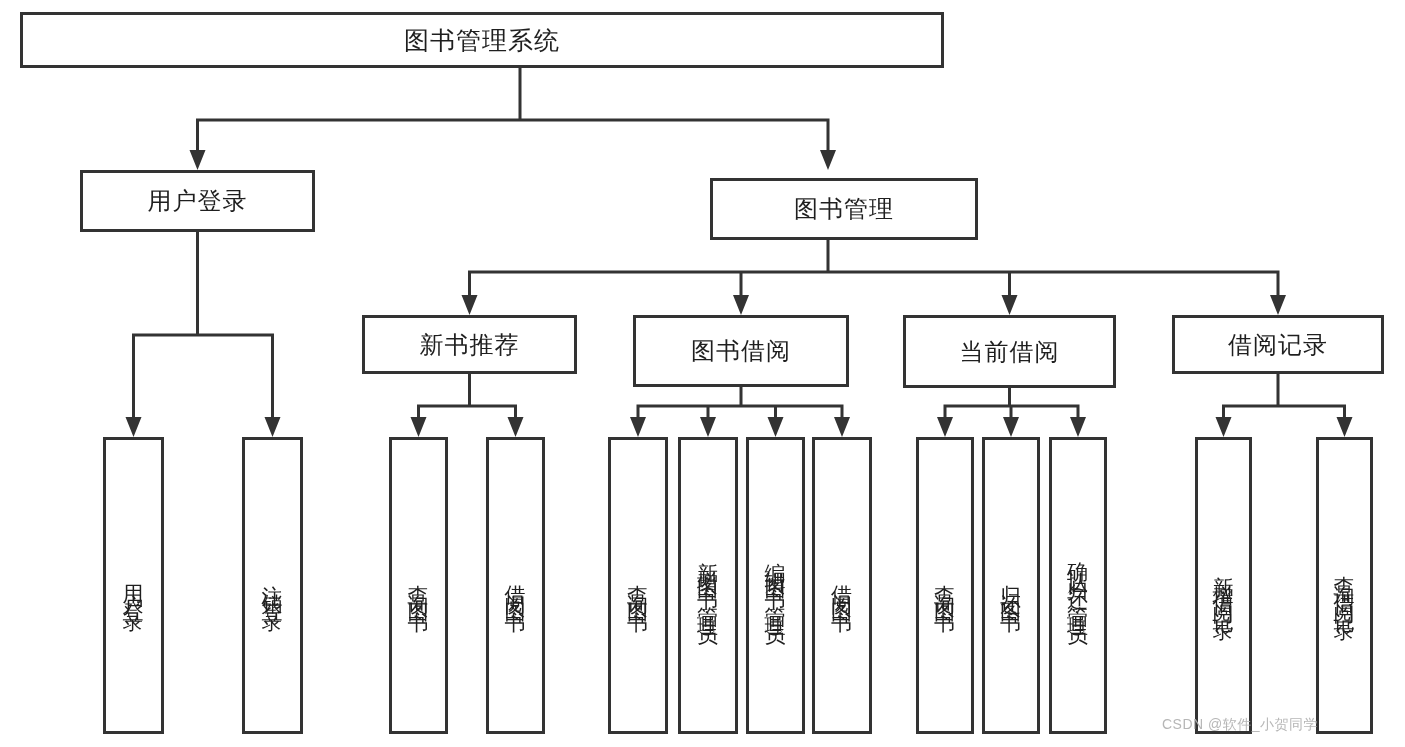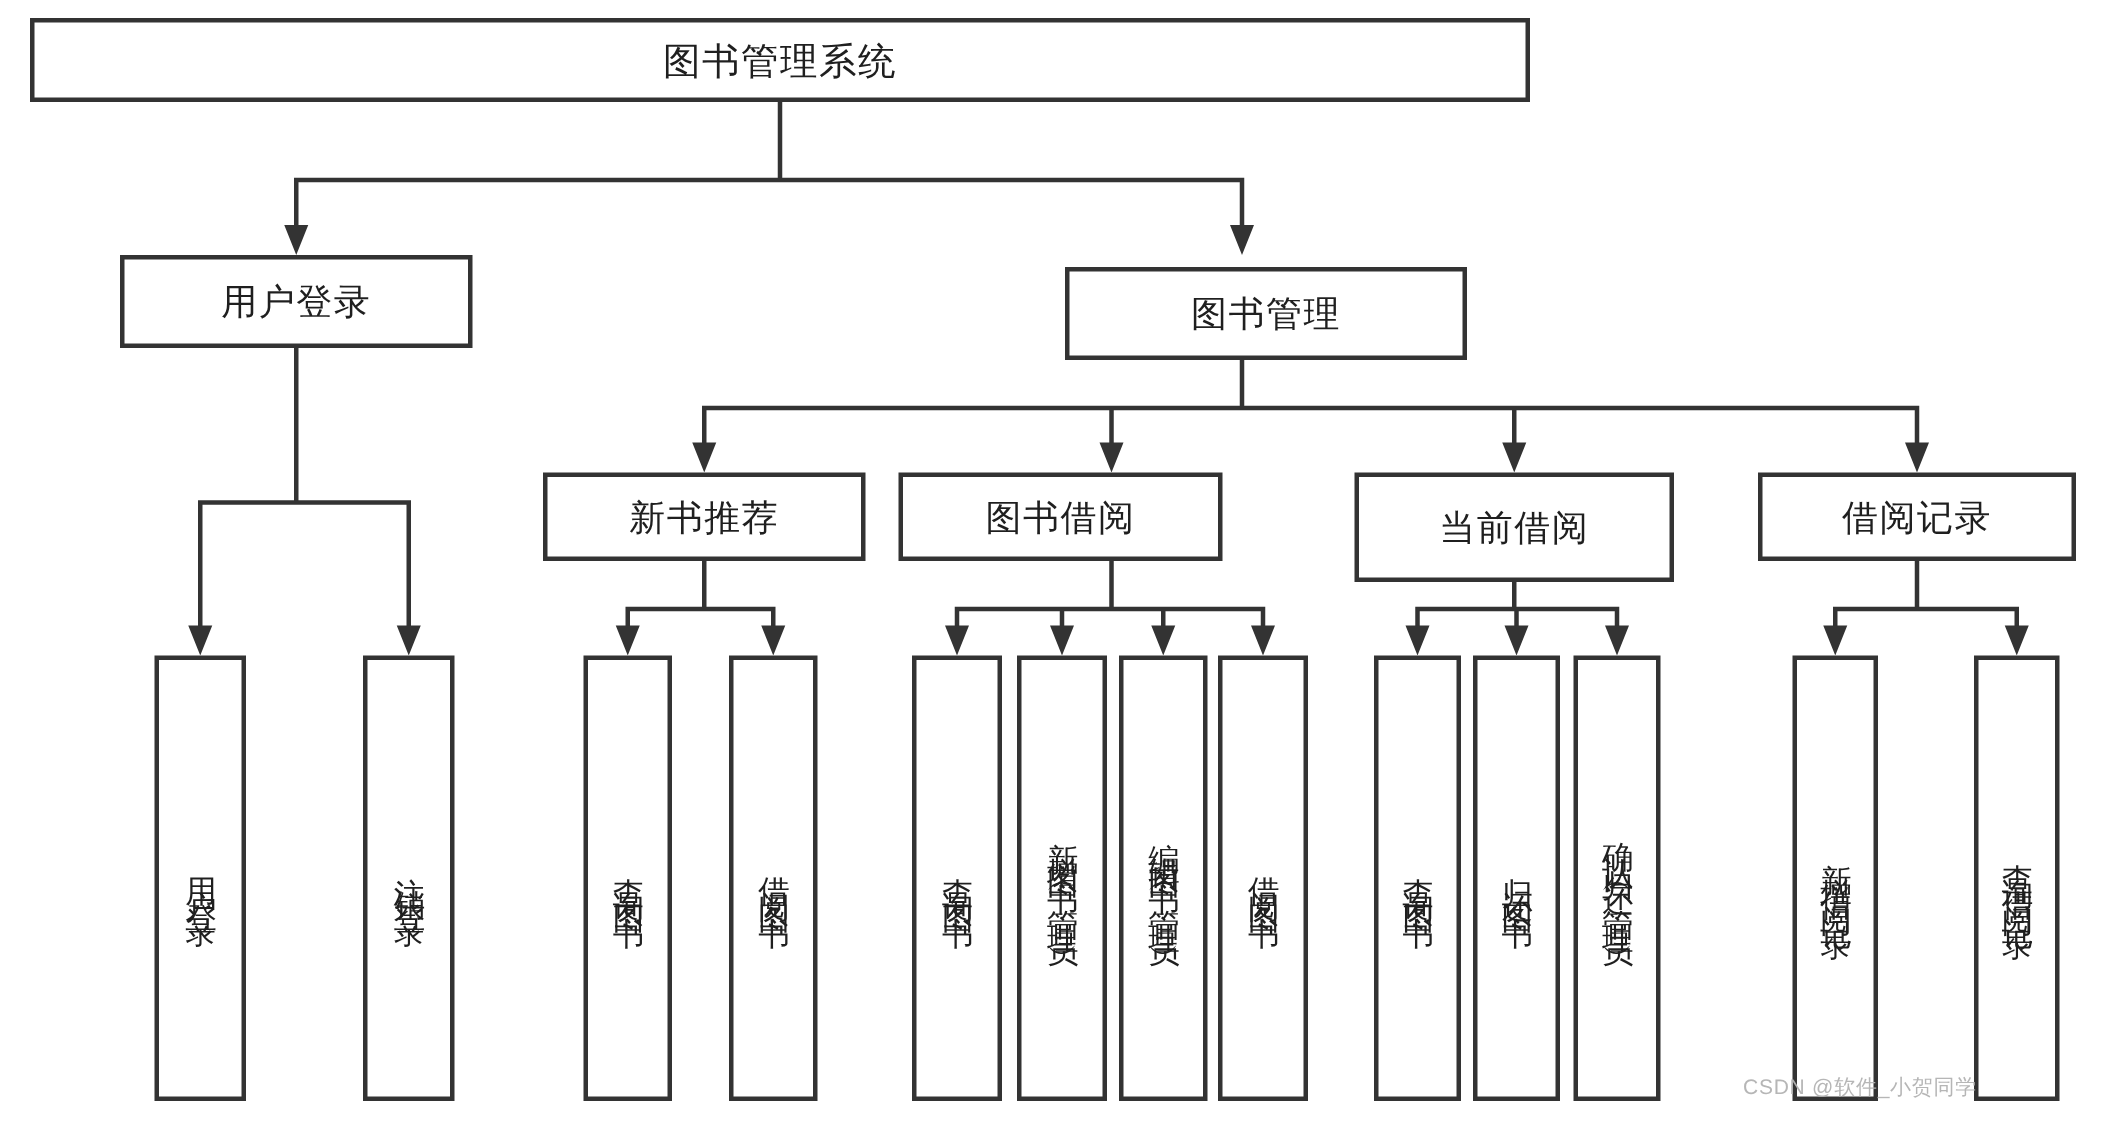--- a/index.html
+++ b/index.html
@@ -74,27 +74,27 @@
              M1278 374V407.5 M1222 406H1346 M1223.5 406V419 M1344.5 406V419" stroke="#333333" stroke-width="3" fill="none"></path>
     <path d="M189.5 150h16L197.5 170z M820 150h16L828 170z
              M461.5 295h16L469.5 315z M733 295h16L741 315z M1001.5 295h16L1009.5 315z M1270 295h16L1278 315z
              M125.5 417h16L133.5 437z M264.5 417h16L272.5 437z
              M410.5 417h16L418.5 437z M507.5 417h16L515.5 437z
              M630 417h16L638 437z M700 417h16L708 437z M767.5 417h16L775.5 437z M834 417h16L842 437z
              M937 417h16L945 437z M1003 417h16L1011 437z M1070 417h16L1078 437z
              M1215.5 417h16L1223.5 437z M1336.5 417h16L1344.5 437z" fill="#333333"></path>
   </svg>
 
-  <div class="node h title" style="left:20px;top:12px;width:1000px;height:56px">图书管理系统</div>
+  <div class="node h title" style="left:20px;top:12px;width:924px;height:56px">图书管理系统</div>
 
   <div class="node h" style="left:80px;top:170px;width:235px;height:62px">用户登录</div>
   <div class="node h" style="left:710px;top:178px;width:268px;height:62px">图书管理</div>
 
   <div class="node h" style="left:362px;top:315px;width:215px;height:59px">新书推荐</div>
-  <div class="node h" style="left:599px;top:315px;width:216px;height:59px">图书借阅</div>
+  <div class="node h" style="left:633px;top:315px;width:216px;height:72px">图书借阅</div>
   <div class="node h" style="left:903px;top:315px;width:213px;height:73px">当前借阅</div>
   <div class="node h" style="left:1172px;top:315px;width:212px;height:59px">借阅记录</div>
 
   <div class="node v" style="left:103px;top:437px;width:61px;height:297px">用户登录</div>
   <div class="node v" style="left:242px;top:437px;width:61px;height:297px">注销登录</div>
 
   <div class="node v" style="left:389px;top:437px;width:59px;height:297px">查询图书</div>
   <div class="node v" style="left:486px;top:437px;width:59px;height:297px">借阅图书</div>
 
   <div class="node v" style="left:608px;top:437px;width:60px;height:297px">查询图书</div>

